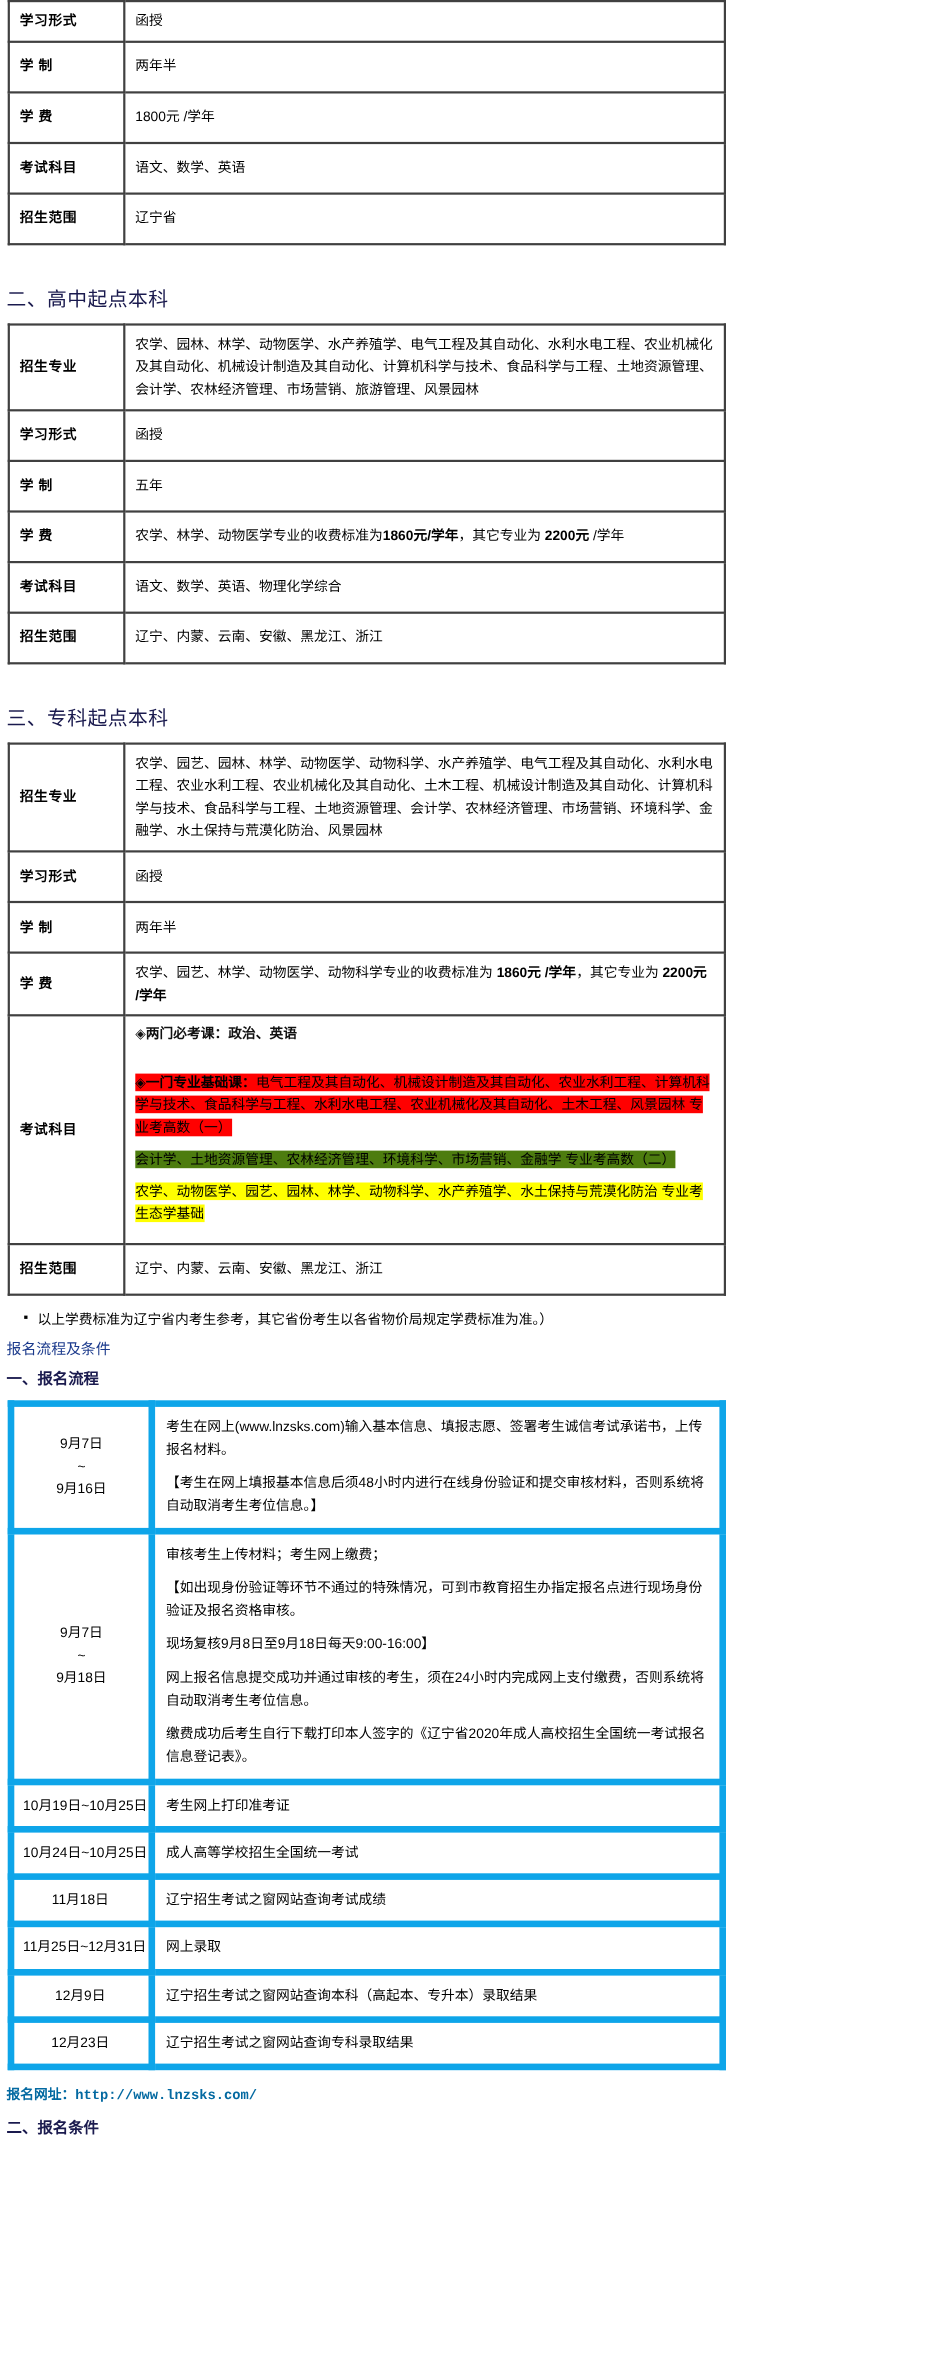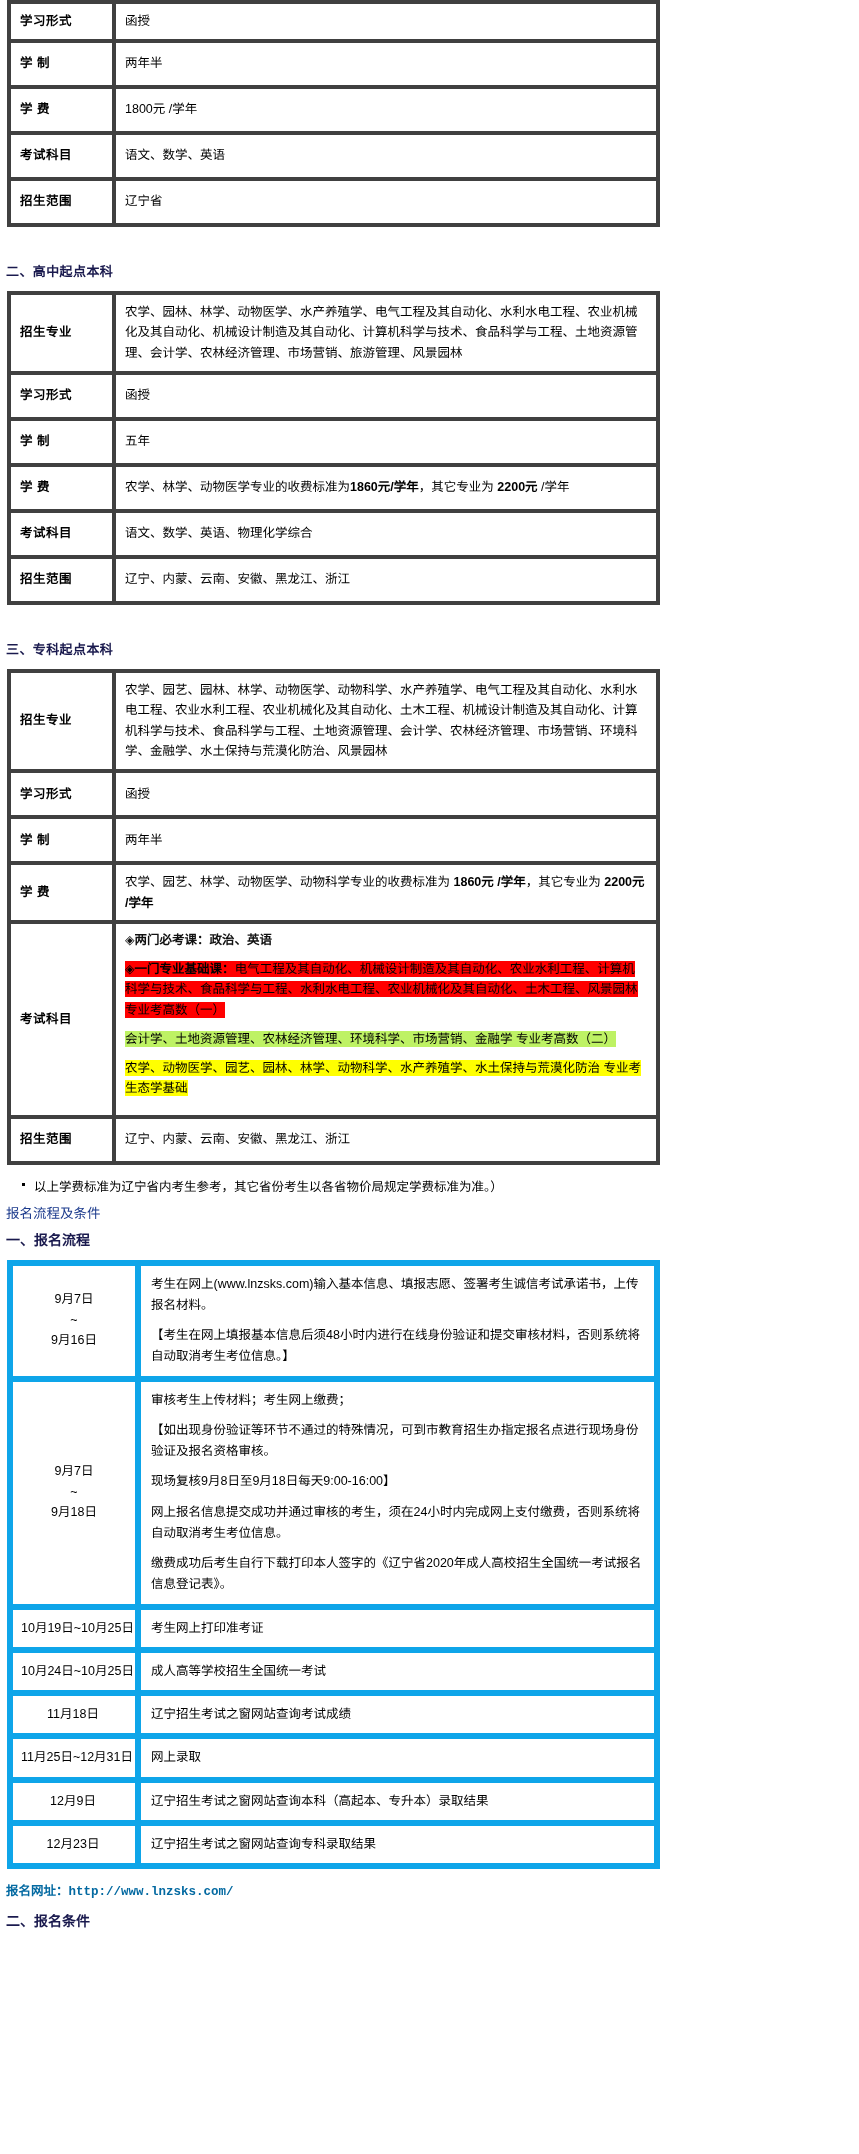--- a/index.html
+++ b/index.html
@@ -17,21 +17,21 @@
   .page { width: 859px; padding: 0; }
 
   
   table.doc {
     border-collapse: collapse;
     width: 653px;
     margin: 0 0 0 7px;
     table-layout: fixed;
   }
   table.doc td {
-    border: 4px solid #404040;
+    border: 2px solid #404040;
     padding: 7px 9px 7px 9px;
     vertical-align: middle;
     font-size: 12.5px;
     line-height: 1.65;
     word-break: break-all;
   }
   td.label {
     width: 105px;
     font-weight: bold;
     font-family: "Liberation Sans", "DejaVu Sans", sans-serif;
@@ -41,22 +41,22 @@
   }
   td.value {
     font-family: "Liberation Sans", "DejaVu Sans", sans-serif;
     font-weight: normal;
   }
   td.tall { height: 46px; }
 
   
   .sec-heading {
     font-family: "Liberation Sans", "DejaVu Sans", sans-serif;
-    font-weight: bold;
-    font-size: 13px;
+    font-weight: normal;
+    font-size: 18px;
     color: #1a1a4e;
     margin: 0;
     padding: 0 0 0 6px;
     letter-spacing: 0.4px;
   }
   .spacer-lg { height: 34px; }
   .spacer-sm { height: 11px; }
   .spacer-xs { height: 7px; }
 
   .blue-heading {
@@ -88,38 +88,38 @@
     background: #000;
   }
 
   
   .exam-cell { padding: 9px 9px 9px 9px; }
   .exam-head {
     font-family: "Liberation Sans", "DejaVu Sans", sans-serif;
     font-weight: bold;
     font-size: 12.5px;
     color: #111;
-    margin-bottom: 9px;
+    margin-bottom: 24px;
     line-height: 1.5;
   }
   .hl {
     font-family: "Liberation Sans", "DejaVu Sans", sans-serif;
     font-size: 12.5px;
     line-height: 1.62;
     margin: 0 0 9px 0;
     display: block;
   }
   .hl > span.bg {
     display: inline;
     padding: 1px 0;
     box-decoration-break: clone;
     -webkit-box-decoration-break: clone;
   }
   .hl-red  > span.bg { background: #ff0000; }
-  .hl-green> span.bg { background: #bef264; }
+  .hl-green> span.bg { background: #4d7c0f; }
   .hl-yellow>span.bg { background: #ffff00; }
   .hl b { font-weight: bold; }
 
   
   table.proc {
     border-collapse: collapse;
     width: 653px;
     margin: 0 0 0 7px;
     table-layout: fixed;
   }

